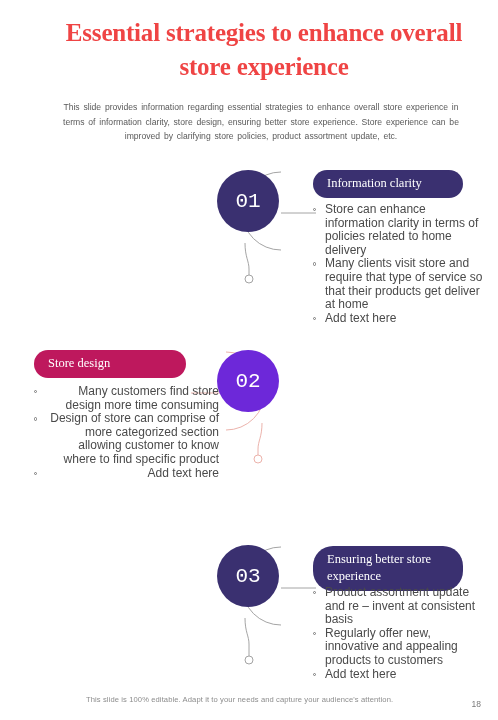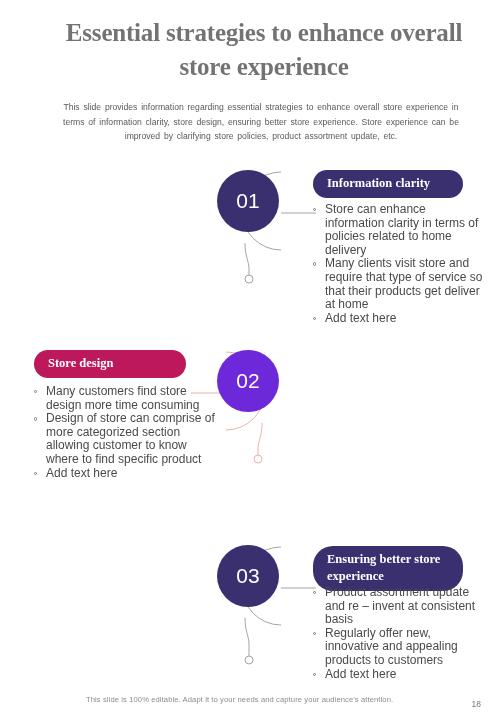--- a/index.html
+++ b/index.html
@@ -26,21 +26,21 @@
   .title {
     position: absolute;
     left: 64px;
     top: 16px;
     width: 400px;
     text-align: center;
     font-family: "Liberation Serif", serif;
     font-size: 25px;
     line-height: 34px;
     font-weight: bold;
-    color: #737373;
+    color: #ef4444;
     letter-spacing: -0.2px;
   }
   .subtitle {
     position: absolute;
     left: 62px;
     top: 68px;
     width: 398px;
     text-align: center;
     font-size: 8.6px;
     line-height: 14.5px;
@@ -53,40 +53,40 @@
   .step { position: absolute; }
 
   .circle {
     position: absolute;
     width: 62px;
     height: 62px;
     border-radius: 50%;
     display: flex;
     align-items: center;
     justify-content: center;
-    font-family: Liberation Sans, sans-serif;
+    font-family: Liberation Mono, monospace;
     font-size: 21px;
     color: #ffffff;
     z-index: 4;
   }
   .c-purple { background: #3a3070; }
   .c-coral  { background: #6d28d9; }
 
   .ring-svg {
     position: absolute;
     overflow: visible;
     z-index: 2;
   }
 
   .pill {
     position: absolute;
     border-radius: 20px;
     padding: 5px 12px 6px 14px;
     font-family: "Liberation Serif", serif;
-    font-weight: bold;
+    font-weight: normal;
     font-size: 12.5px;
     line-height: 17px;
     color: #ffffff;
     z-index: 4;
     box-sizing: border-box;
   }
   .p-purple { background: #3a3070; }
   .p-coral  { background: #be185d; }
 
   .bullets {
@@ -165,21 +165,21 @@
       <path d="M 37 7 A 36 36 0 1 1 37 85" fill="none" stroke="#e9a9a2" stroke-width="0.9"></path>
       <path d="M 73 78 C 73 92, 69 96, 69 104 L 69 110" fill="none" stroke="#e9a9a2" stroke-width="0.9"></path>
       <circle cx="69" cy="114" r="4" fill="none" stroke="#e9a9a2" stroke-width="0.9"></circle>
       <path d="M 37 48 L 2 48" fill="none" stroke="#e9a9a2" stroke-width="0.9"></path>
     </svg>
 
     <div class="circle c-coral" style="left:217px; top:350px;">02</div>
 
     <div class="pill p-coral" style="left:34px; top:350px; width:152px;">Store design</div>
 
-    <ul class="bullets" style="left:33px; top:385px; width:186px;">
+    <ul class="bullets" style="left:33px; top:385px; width:186px;text-align:right;">
       <li>Many  customers find store design more time consuming</li>
       <li>Design of store can comprise of more categorized section allowing customer to know where to find specific product</li>
       <li>Add text here</li>
     </ul>
   </div>
 
   <div class="step">
     <svg class="ring-svg" style="left:208px; top:540px;" width="110" height="130">
       <path d="M 73 7 A 36 36 0 1 0 73 85" fill="none" stroke="#9a9a9a" stroke-width="0.9"></path>
       <path d="M 37 78 C 37 92, 41 96, 41 104 L 41 116" fill="none" stroke="#9a9a9a" stroke-width="0.9"></path>

